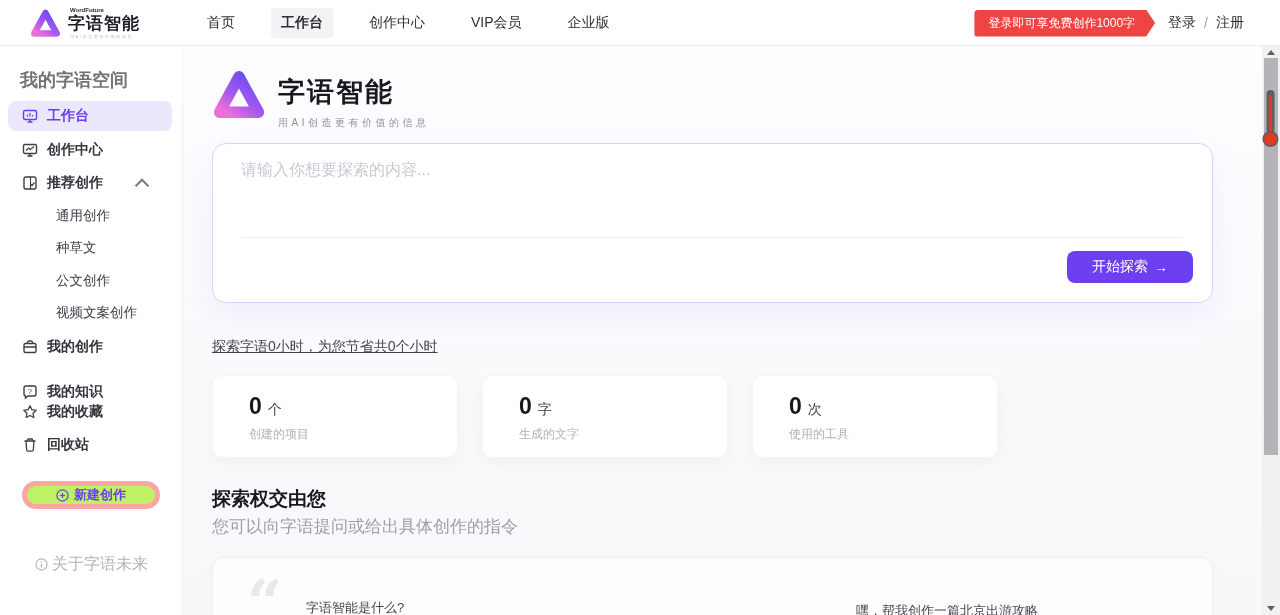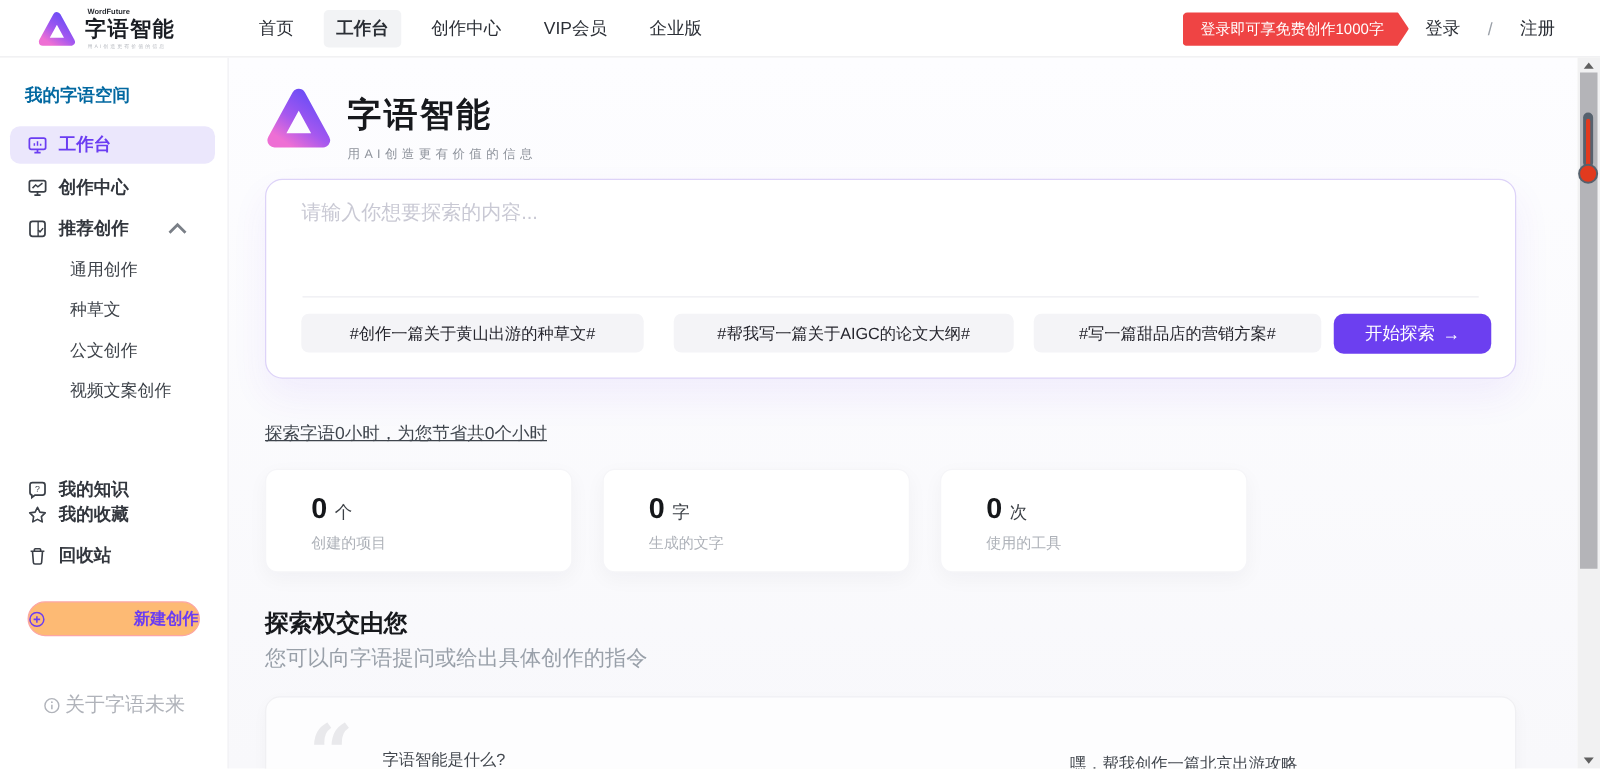--- a/index.html
+++ b/index.html
@@ -9,47 +9,47 @@
 
   
   .navbar { position:absolute; left:0; top:0; width:1280px; height:46px; background:#fff;
     border-bottom:1px solid #ededf0; z-index:30; }
   .brand { position:absolute; left:30px; top:7px; display:flex; align-items:center; gap:7px; }
   .brand .tri { width:31px; height:31px; }
   .brand-text { display:flex; flex-direction:column; line-height:1; }
   .brand-sub { font-size:6px; font-weight:bold; color:#2a2d33; margin-bottom:2px; margin-left:2px;}
   .brand-name { font-size:17px; font-weight:bold; color:#1b1e24; letter-spacing:1px;}
   .brand-tag { font-size:4px; color:#b9bcc2; letter-spacing:1.6px; margin-top:3px; margin-left:2px;}
-  .nav-menu { position:absolute; left:197px; top:0; height:46px; display:flex; align-items:center; gap:14px; }
+  .nav-menu { position:absolute; left:197px; top:0; height:46px; display:flex; align-items:center; gap:26px; }
   .nav-item { font-size:14px; color:#2b2f36; padding:6px 10px; border-radius:4px; cursor:pointer; white-space:nowrap; }
   .nav-item.active { background:#f2f3f5; font-weight:bold; }
   .nav-right { position:absolute; right:36px; top:0; height:46px; display:flex; align-items:center; gap:13px; }
   .promo-badge { position:relative; background:#ef4444; color:#fff; font-size:12px;
     padding:5px 16px 5px 14px; border-radius:4px 0 0 4px; white-space:nowrap;
     clip-path:polygon(0 0, calc(100% - 9px) 0, 100% 50%, calc(100% - 9px) 100%, 0 100%);
     padding-right:20px; }
-  .login-group { display:flex; align-items:center; gap:22px; font-size:14px; color:#2b2f36; }
+  .login-group { display:flex; align-items:center; gap:8px; font-size:14px; color:#2b2f36; }
   .login-group span { cursor:pointer; }
   .login-sep { color:#9aa0a8; }
 
   
   .sidebar { position:absolute; left:0; top:46px; width:183px; height:569px; background:#fff;
     border-right:1px solid #f0f0f3; z-index:20; }
-  .side-title { position:absolute; left:20px; top:22px; font-size:14px; font-weight:bold; color:#0369a1; }
+  .side-title { position:absolute; left:20px; top:22px; font-size:18px; font-weight:bold; color:#737373; }
   .side-item { position:absolute; left:8px; width:164px; height:30px; display:flex; align-items:center;
     gap:9px; padding-left:14px; border-radius:8px; cursor:pointer; }
   .side-item .lbl { font-size:14px; font-weight:600; color:#32363d; white-space:nowrap; }
   .side-item.active { background:#ebe7fc; }
   .side-item.active .lbl { color:#6b3df2; }
   .side-item svg { width:16px; height:16px; flex:none; }
   .side-sub { position:absolute; left:56px; height:28px; display:flex; align-items:center; cursor:pointer;
     font-size:13.5px; color:#3e434a; white-space:nowrap; }
   .chev { position:absolute; right:22px; }
-  .new-btn { position:absolute; left:22px; top:435px; width:138px; height:28px; border:1px solid #fca5a5;
-    border-radius:15px; background:#fdba74; display:flex; align-items:center; justify-content:space-between; gap:5px;
+  .new-btn { position:absolute; left:22px; top:435px; width:138px; height:28px; border:5px solid #fca5a5;
+    border-radius:15px; background:#bef264; display:flex; align-items:center; justify-content:center; gap:5px;
     color:#6b3df2; font-size:13px; font-weight:600; cursor:pointer; }
   .about-link { position:absolute; left:0; top:508px; width:183px; text-align:center; font-size:16px;
     color:#b0b3ba; cursor:pointer; display:flex; align-items:center; justify-content:center; gap:4px; }
 
   
   .main { position:absolute; left:183px; top:46px; width:1079px; height:569px;
     background:linear-gradient(180deg,#fdfdff 0%, #f8f8fb 100%); z-index:10; }
 
   .hero { position:absolute; left:29px; top:22px; display:flex; gap:12px; }
   .hero .tri { width:54px; height:54px; }
@@ -173,20 +173,27 @@
       <svg class="chev" width="10" height="6" viewBox="0 0 10 6">
         <path d="M1 5 L5 1 L9 5" fill="none" stroke="#7a7f87" stroke-width="1.4"></path>
       </svg>
     </div>
 
     <div class="side-sub" style="top:156px;">通用创作</div>
     <div class="side-sub" style="top:188px;">种草文</div>
     <div class="side-sub" style="top:221px;">公文创作</div>
     <div class="side-sub" style="top:253px;">视频文案创作</div>
 
+    <div class="side-item" style="top:286px;">
+      <svg viewBox="0 0 16 16">
+        <rect x="2" y="4.5" width="12" height="9" rx="1.5" fill="none" stroke="#3a3f47" stroke-width="1.4"></rect>
+        <path d="M5.5 4.5 V3.3 a1.3 1.3 0 0 1 1.3-1.3 h2.4 a1.3 1.3 0 0 1 1.3 1.3 V4.5 M2 8 h12" stroke="#3a3f47" stroke-width="1.3" fill="none"></path>
+      </svg>
+      <span class="lbl">我的创作</span>
+    </div>
 
     <div class="side-item" style="top:319px;margin-top:12px;">
       <svg viewBox="0 0 16 16">
         <path d="M2 4 a2 2 0 0 1 2-2 h8 a2 2 0 0 1 2 2 v6 a2 2 0 0 1-2 2 H6 l-2.5 2 v-2 H4 a2 2 0 0 1-2-2 Z" fill="none" stroke="#3a3f47" stroke-width="1.4"></path>
         <text x="8" y="9.6" font-size="7" text-anchor="middle" fill="#3a3f47" font-family="Liberation Sans, sans-serif">?</text>
       </svg>
       <span class="lbl">我的知识</span>
     </div>
 
     <div class="side-item" style="top:351px;">
@@ -236,25 +243,20 @@
       </svg>
       <div>
         <div class="hero-name">字语智能</div>
         <div class="hero-tag">用AI创造更有价值的信息</div>
       </div>
     </div>
 
     <div class="search-box">
       <textarea class="search-input" placeholder="请输入你想要探索的内容..." style=""></textarea>
       <div class="search-divider"></div>
-      <div class="pill-row">
-        <div class="pill pill1">#创作一篇关于黄山出游的种草文#</div>
-        <div class="pill pill2">#帮我写一篇关于AIGC的论文大纲#</div>
-        <div class="pill pill3">#写一篇甜品店的营销方案#</div>
-      </div>
       <button class="explore-btn">
         <span>开始探索</span>
         <span>→</span>
       </button>
     </div>
 
     <div class="stats-summary">探索字语0小时，为您节省共0个小时</div>
 
     <div class="stat-card sc1">
       <div class="val-row">

